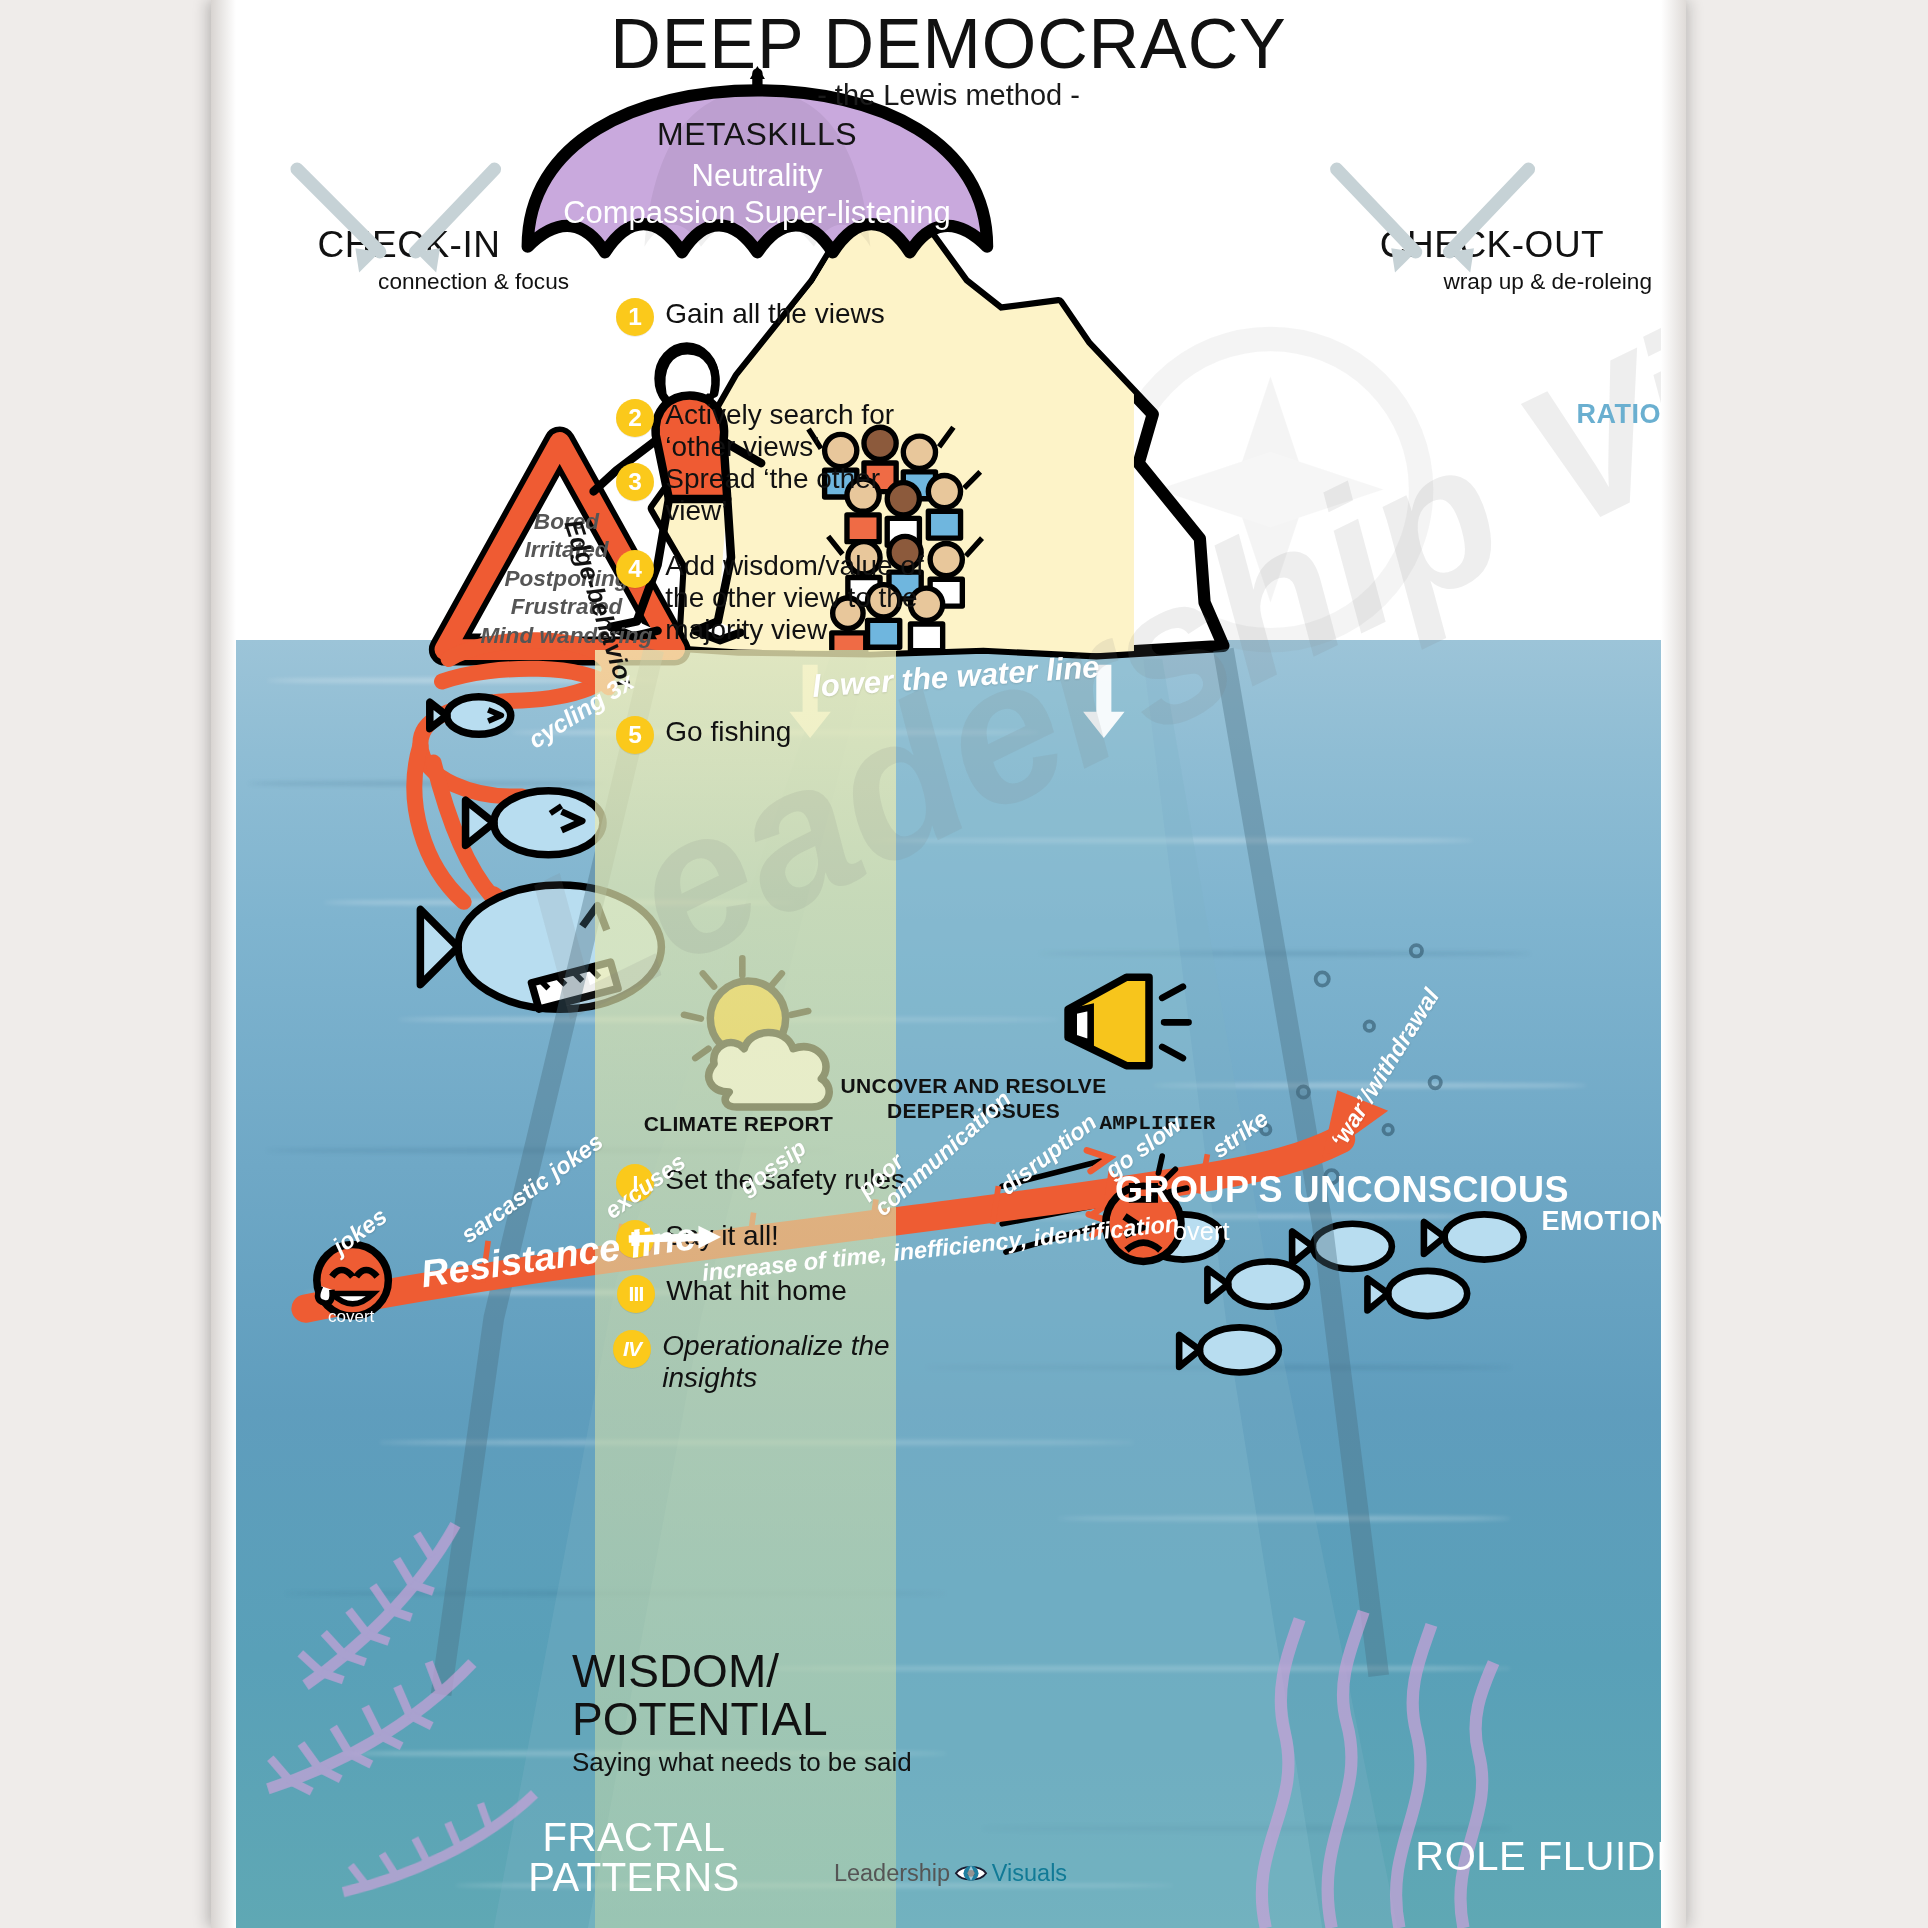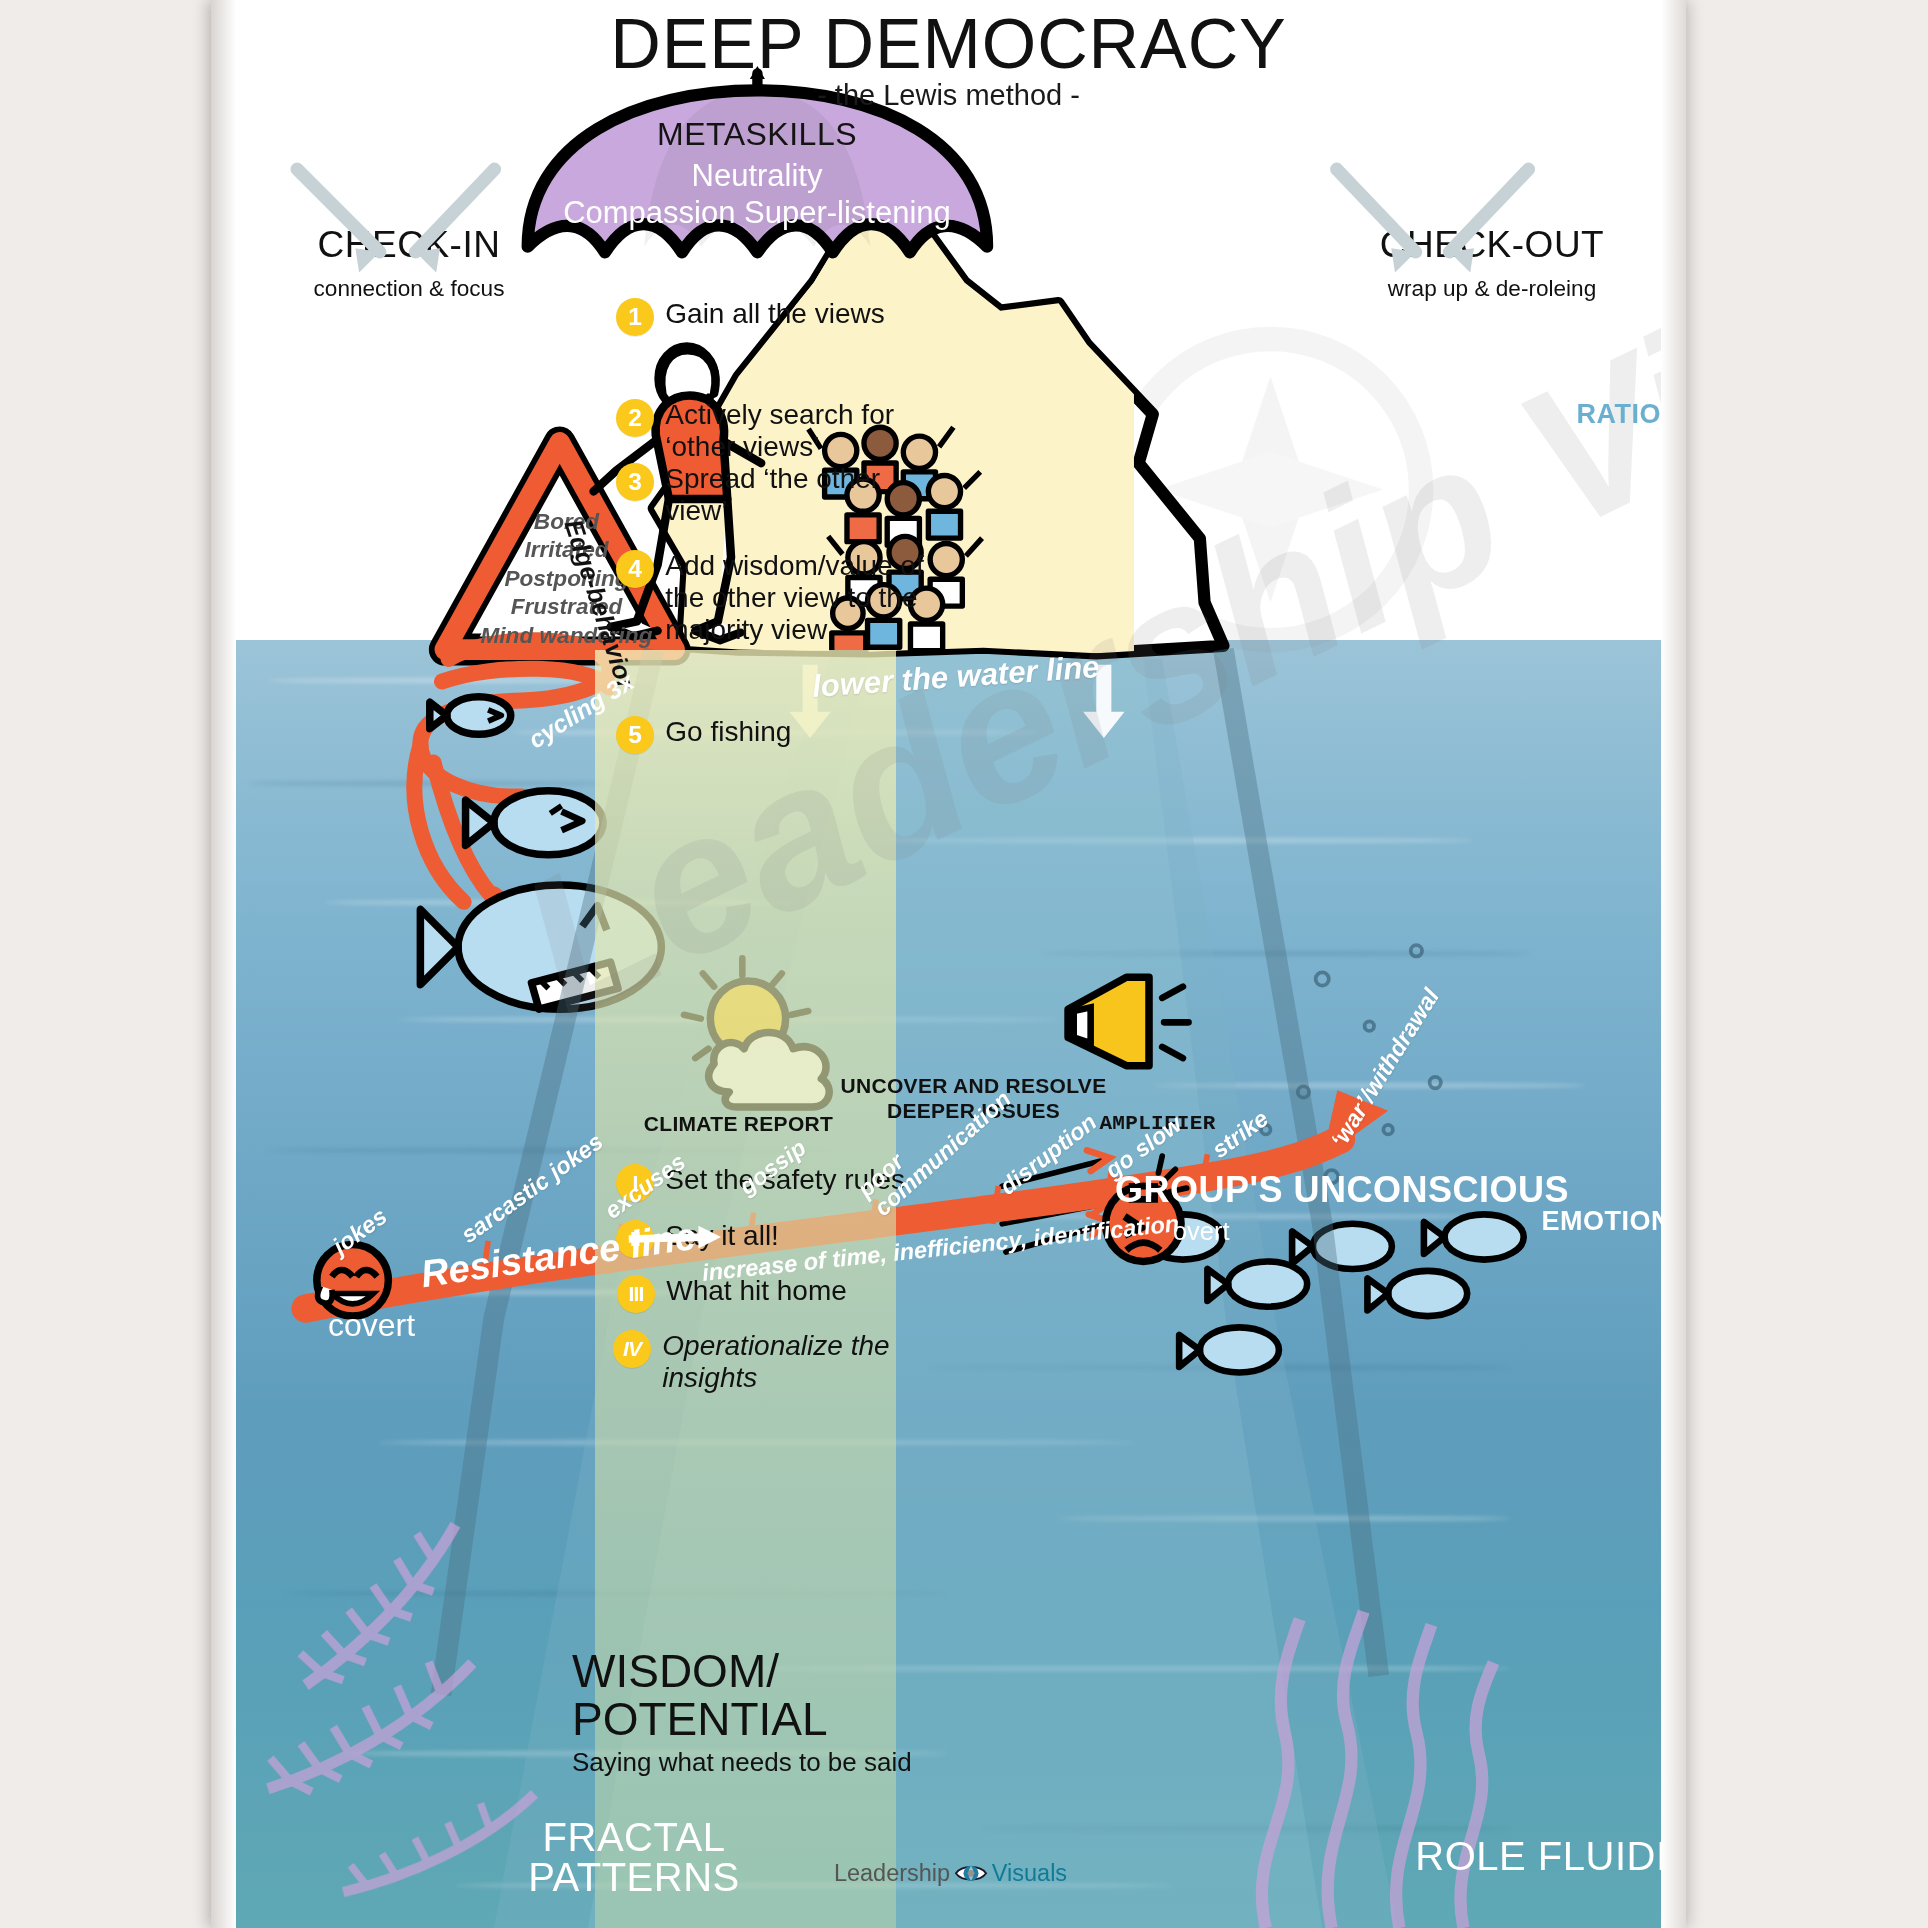--- a/index.html
+++ b/index.html
@@ -45,21 +45,21 @@
   #title{top:3.8px;font-size:70px;letter-spacing:0.9px;color:#111;font-weight:400;}
   #subtitle{top:79px;font-size:29px;color:#1a1a1a;}
 
   .umbrella-wrap{position:absolute;left:292px;top:105px;width:508px;height:179px;}
   .meta-title{position:absolute;left:0;top:11.3px;width:508px;text-align:center;font-size:32px;color:#141414;letter-spacing:0.5px;}
   .meta-l1{position:absolute;left:0;top:53px;width:508px;text-align:center;font-size:31px;color:#ffffff;}
   .meta-l2{position:absolute;left:0;top:90px;width:508px;text-align:center;font-size:31px;color:#ffffff;}
 
   .cornerlab{position:absolute;text-align:center;}
   .cornerlab .big{font-size:37px;color:#111;letter-spacing:0.5px;line-height:1.05;}
-  .cornerlab .small{font-size:22.6px;color:#111;margin-top:11px;}
+  .cornerlab .small{font-size:22.6px;color:#111;margin-top:4px;text-align:right;}
 
   
   .step{position:absolute;display:flex;align-items:flex-start;gap:11.3px;}
   .bul{flex:0 0 auto;width:38px;height:38px;border-radius:50%;background:#fbc91b;
        color:#fff;font-size:24.5px;font-weight:bold;line-height:38px;text-align:center;
        font-family:"Liberation Sans",sans-serif;box-shadow:0 0.9px 0 rgba(0,0,0,.08);}
   .bul.rom{font-size:21px;letter-spacing:-0.9px;}
   .stxt{font-size:28px;color:#111;line-height:1.14;max-width:282px;}
 
   
@@ -98,21 +98,21 @@
   .edgebeh{position:absolute;left:375px;top:516px;font-size:25.4px;font-style:italic;font-weight:bold;color:#111;
      transform:rotate(72deg);transform-origin:left top;white-space:nowrap;}
   .cyc{position:absolute;left:311px;top:697px;font-size:24.5px;color:#fff;font-style:italic;font-weight:bold;
      transform:rotate(-32deg);white-space:nowrap;}
 
   
   .rl{position:absolute;color:#fff;font-style:italic;font-weight:bold;white-space:nowrap;
       font-size:23.5px;text-shadow:0 0.9px 1.9px rgba(0,0,0,.12);}
   .rl-title{position:absolute;color:#fff;font-style:italic;font-weight:bold;font-size:38px;white-space:nowrap;}
   .rl-sub{position:absolute;color:#fff;font-style:italic;font-weight:bold;font-size:23.5px;white-space:nowrap;}
-  .covert{position:absolute;left:117px;top:1307px;font-size:32px;color:#fff;}
+  .covert{position:absolute;left:117px;top:1307px;font-size:17px;color:#fff;}
   .overt{position:absolute;left:962px;top:1173px;font-size:25.4px;color:#fff;margin-top:44px;}
 
   .wm{position:absolute;color:rgba(120,120,120,.13);font-size:198px;font-style:italic;
       font-weight:bold;white-space:nowrap;pointer-events:none;}
 </style>
 </head>
 <body>
 
 <div id="poster">
   <div class="sheet">

